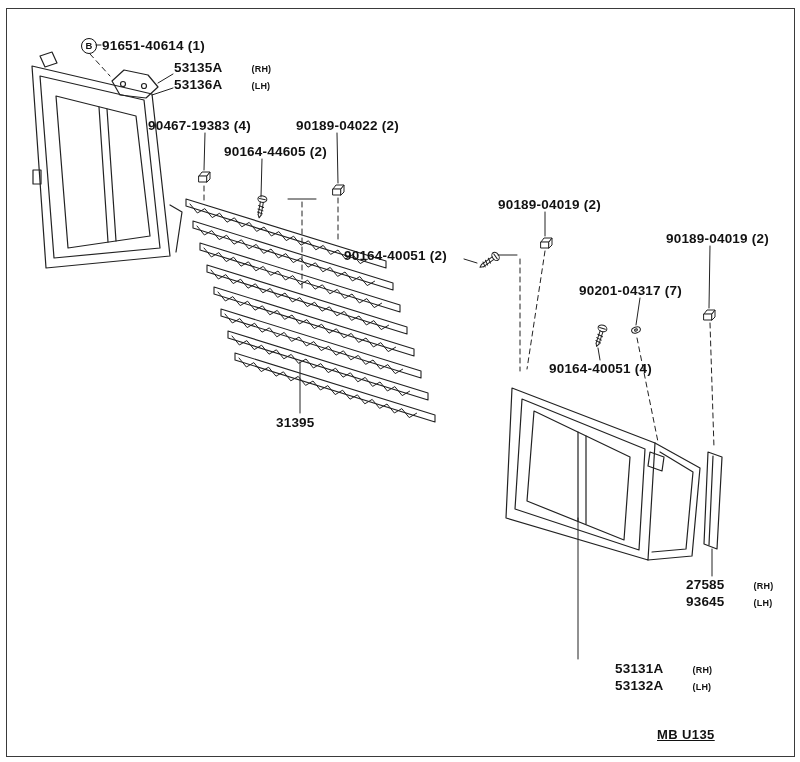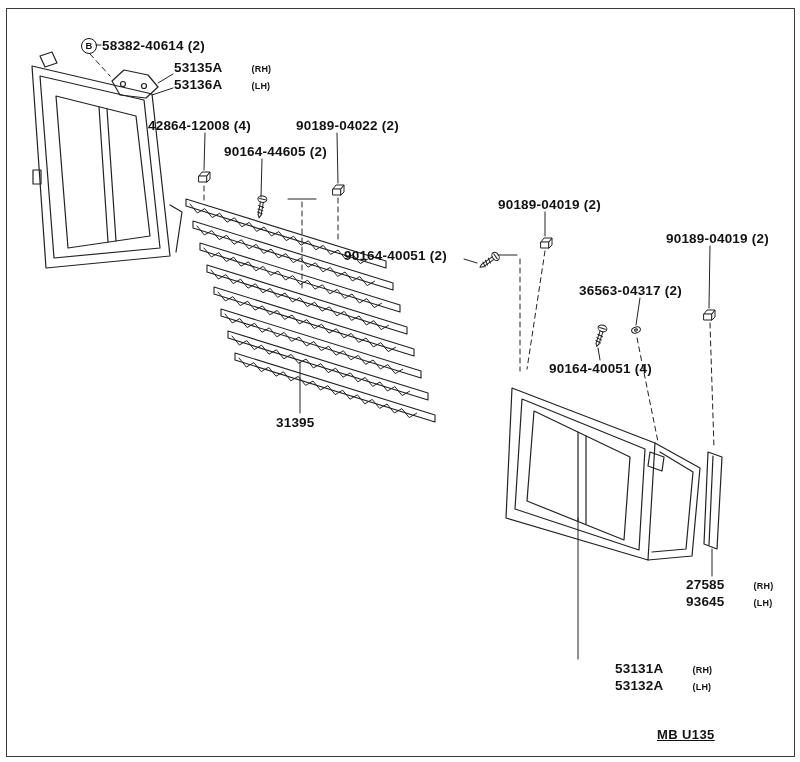--- a/index.html
+++ b/index.html
@@ -139,40 +139,40 @@
       <path d="M338,198 L338,243"></path>
       <path d="M520,259 L520,371"></path>
       <path d="M545,251 L527,369"></path>
       <path d="M710,323 L714,448"></path>
       <path d="M637,338 L658,442"></path>
     </g>
   </svg>
 
   <div class="badge" style="left:81px;top:38px">B</div>
 
-  <div class="lbl" style="left:102px;top:38px">58382-40614 (2)</div>
+  <div class="lbl" style="left:102px;top:38px">91651-40614 (1)</div>
 
   <div class="lbl" style="left:174px;top:60px">
     <div><span>53135A</span><span class="side">(RH)</span></div>
     <div><span>53136A</span><span class="side">(LH)</span></div>
   </div>
 
-  <div class="lbl" style="left:148px;top:118px">42864-12008 (4)</div>
+  <div class="lbl" style="left:148px;top:118px">90467-19383 (4)</div>
 
   <div class="lbl" style="left:296px;top:118px">90189-04022 (2)</div>
 
   <div class="lbl" style="left:224px;top:144px">90164-44605 (2)</div>
 
   <div class="lbl" style="left:498px;top:197px">90189-04019 (2)</div>
 
   <div class="lbl" style="left:344px;top:248px">90164-40051 (2)</div>
 
   <div class="lbl" style="left:666px;top:231px">90189-04019 (2)</div>
 
-  <div class="lbl" style="left:579px;top:283px">36563-04317 (2)</div>
+  <div class="lbl" style="left:579px;top:283px">90201-04317 (7)</div>
 
   <div class="lbl" style="left:549px;top:361px">90164-40051 (4)</div>
 
   <div class="lbl" style="left:276px;top:415px">31395</div>
 
   <div class="lbl" style="left:686px;top:577px">
     <div><span>27585</span><span class="side">(RH)</span></div>
     <div><span>93645</span><span class="side">(LH)</span></div>
   </div>
 

